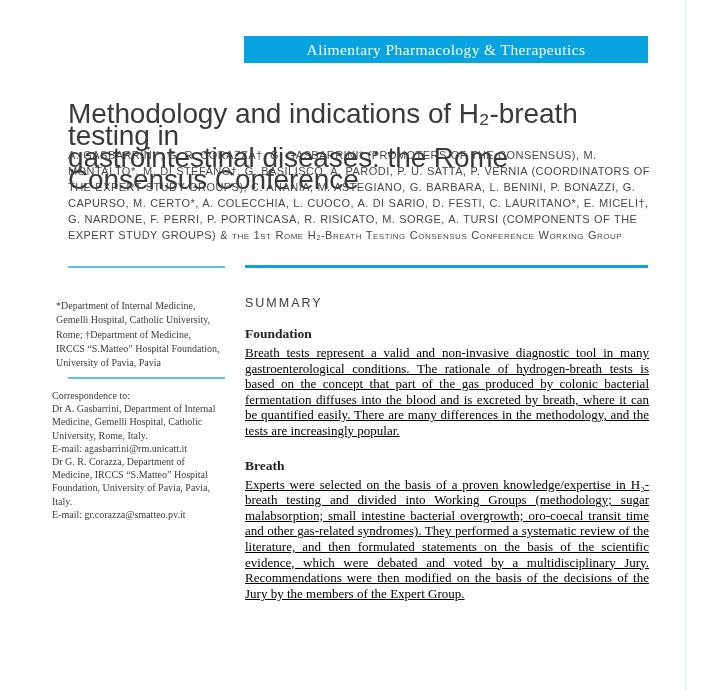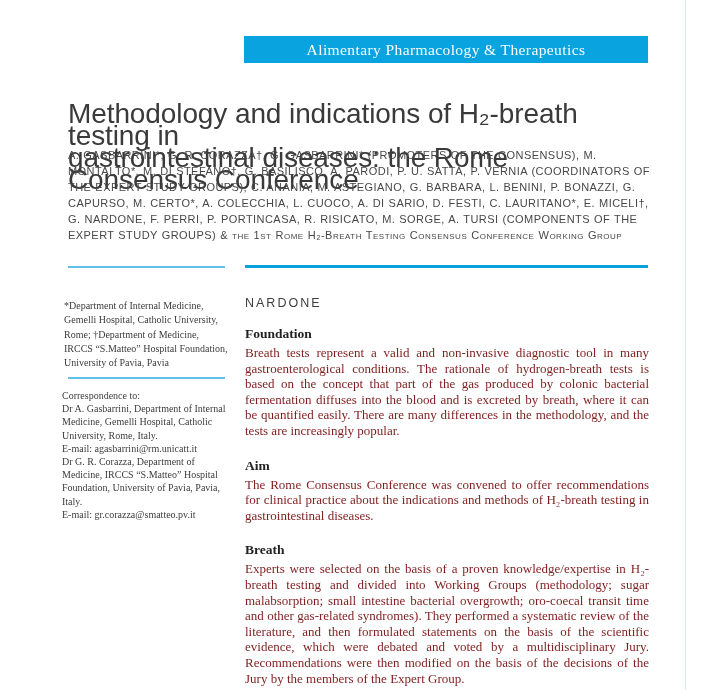--- a/index.html
+++ b/index.html
@@ -18,32 +18,32 @@
 
   .authors{position:absolute;left:68px;top:147px;width:590px;
            font-family:"Liberation Sans","DejaVu Sans",sans-serif;font-size:11px;
            line-height:16px;letter-spacing:0.45px;word-spacing:0.5px;color:#474747;margin:0;}
   .authors .group{font-variant:small-caps;letter-spacing:0.5px;}
 
   .rule-left{position:absolute;left:68px;top:266px;width:157px;height:2px;background:#5fc0e9;}
   .rule-main{position:absolute;left:245px;top:265px;width:403px;height:3px;background:#09a2de;}
   .sidebar-rule{position:absolute;left:68px;top:377px;width:157px;height:2px;background:#5fc0e9;}
 
-  .sidebar-aff{position:absolute;left:64px;top:299px;width:166px;
+  .sidebar-aff{position:absolute;left:56px;top:299px;width:166px;
                font-size:10px;line-height:14.3px;color:#3c3c3c;}
-  .sidebar-corr{position:absolute;left:62px;top:389px;width:170px;
+  .sidebar-corr{position:absolute;left:52px;top:389px;width:170px;
                font-size:10px;line-height:13.2px;color:#3c3c3c;white-space:pre-line;}
 
   .main{position:absolute;left:245px;top:296px;width:404px;}
   .summary-heading{font-family:"Liberation Sans","DejaVu Sans",sans-serif;font-size:12.5px;
                    letter-spacing:2px;color:#3d3d3d;font-weight:500;margin:0 0 16px 0;}
   .section h4{font-family:"Liberation Serif",serif;font-size:13.5px;font-weight:bold;
               color:#222222;margin:0 0 3px 0;}
   .section p{font-family:"Liberation Serif",serif;font-size:13px;line-height:15.6px;
-             color:#7f1d1d;text-align:justify;margin:0 0 19px 0;}
+             color:#000000;text-align:justify;margin:0 0 19px 0;text-decoration:underline;}
   .section:last-child p{margin-bottom:4px;}
 </style>
 </head>
 <body>
 
 <div class="page">
 
   <div class="page-edge"></div>
 
   <div class="banner">
@@ -62,31 +62,27 @@
 
   <div class="sidebar-rule"></div>
 
   <div class="sidebar-corr">Correspondence to:
 Dr A. Gasbarrini, Department of Internal Medicine, Gemelli Hospital, Catholic University, Rome, Italy.
 E-mail: agasbarrini@rm.unicatt.it
 Dr G. R. Corazza, Department of Medicine, IRCCS “S.Matteo” Hospital Foundation, University of Pavia, Pavia, Italy.
 E-mail: gr.corazza@smatteo.pv.it</div>
 
   <div class="main">
-    <div class="summary-heading">NARDONE</div>
+    <div class="summary-heading">SUMMARY</div>
 
     <div class="section">
       <h4>Foundation</h4>
       <p>Breath tests represent a valid and non-invasive diagnostic tool in many gastroenterological conditions. The rationale of hydrogen-breath tests is based on the concept that part of the gas produced by colonic bacterial fermentation diffuses into the blood and is excreted by breath, where it can be quantified easily. There are many differences in the methodology, and the tests are increasingly popular.</p>
     </div>
 
-    <div class="section">
-      <h4>Aim</h4>
-      <p>The Rome Consensus Conference was convened to offer recommendations for clinical practice about the indications and methods of H₂-breath testing in gastrointestinal diseases.</p>
-    </div>
 
     <div class="section">
       <h4>Breath</h4>
       <p>Experts were selected on the basis of a proven knowledge/expertise in H₂-breath testing and divided into Working Groups (methodology; sugar malabsorption; small intestine bacterial overgrowth; oro-coecal transit time and other gas-related syndromes). They performed a systematic review of the literature, and then formulated statements on the basis of the scientific evidence, which were debated and voted by a multidisciplinary Jury. Recommendations were then modified on the basis of the decisions of the Jury by the members of the Expert Group.</p>
     </div>
   </div>
 
 </div>
 
 </body></html>

